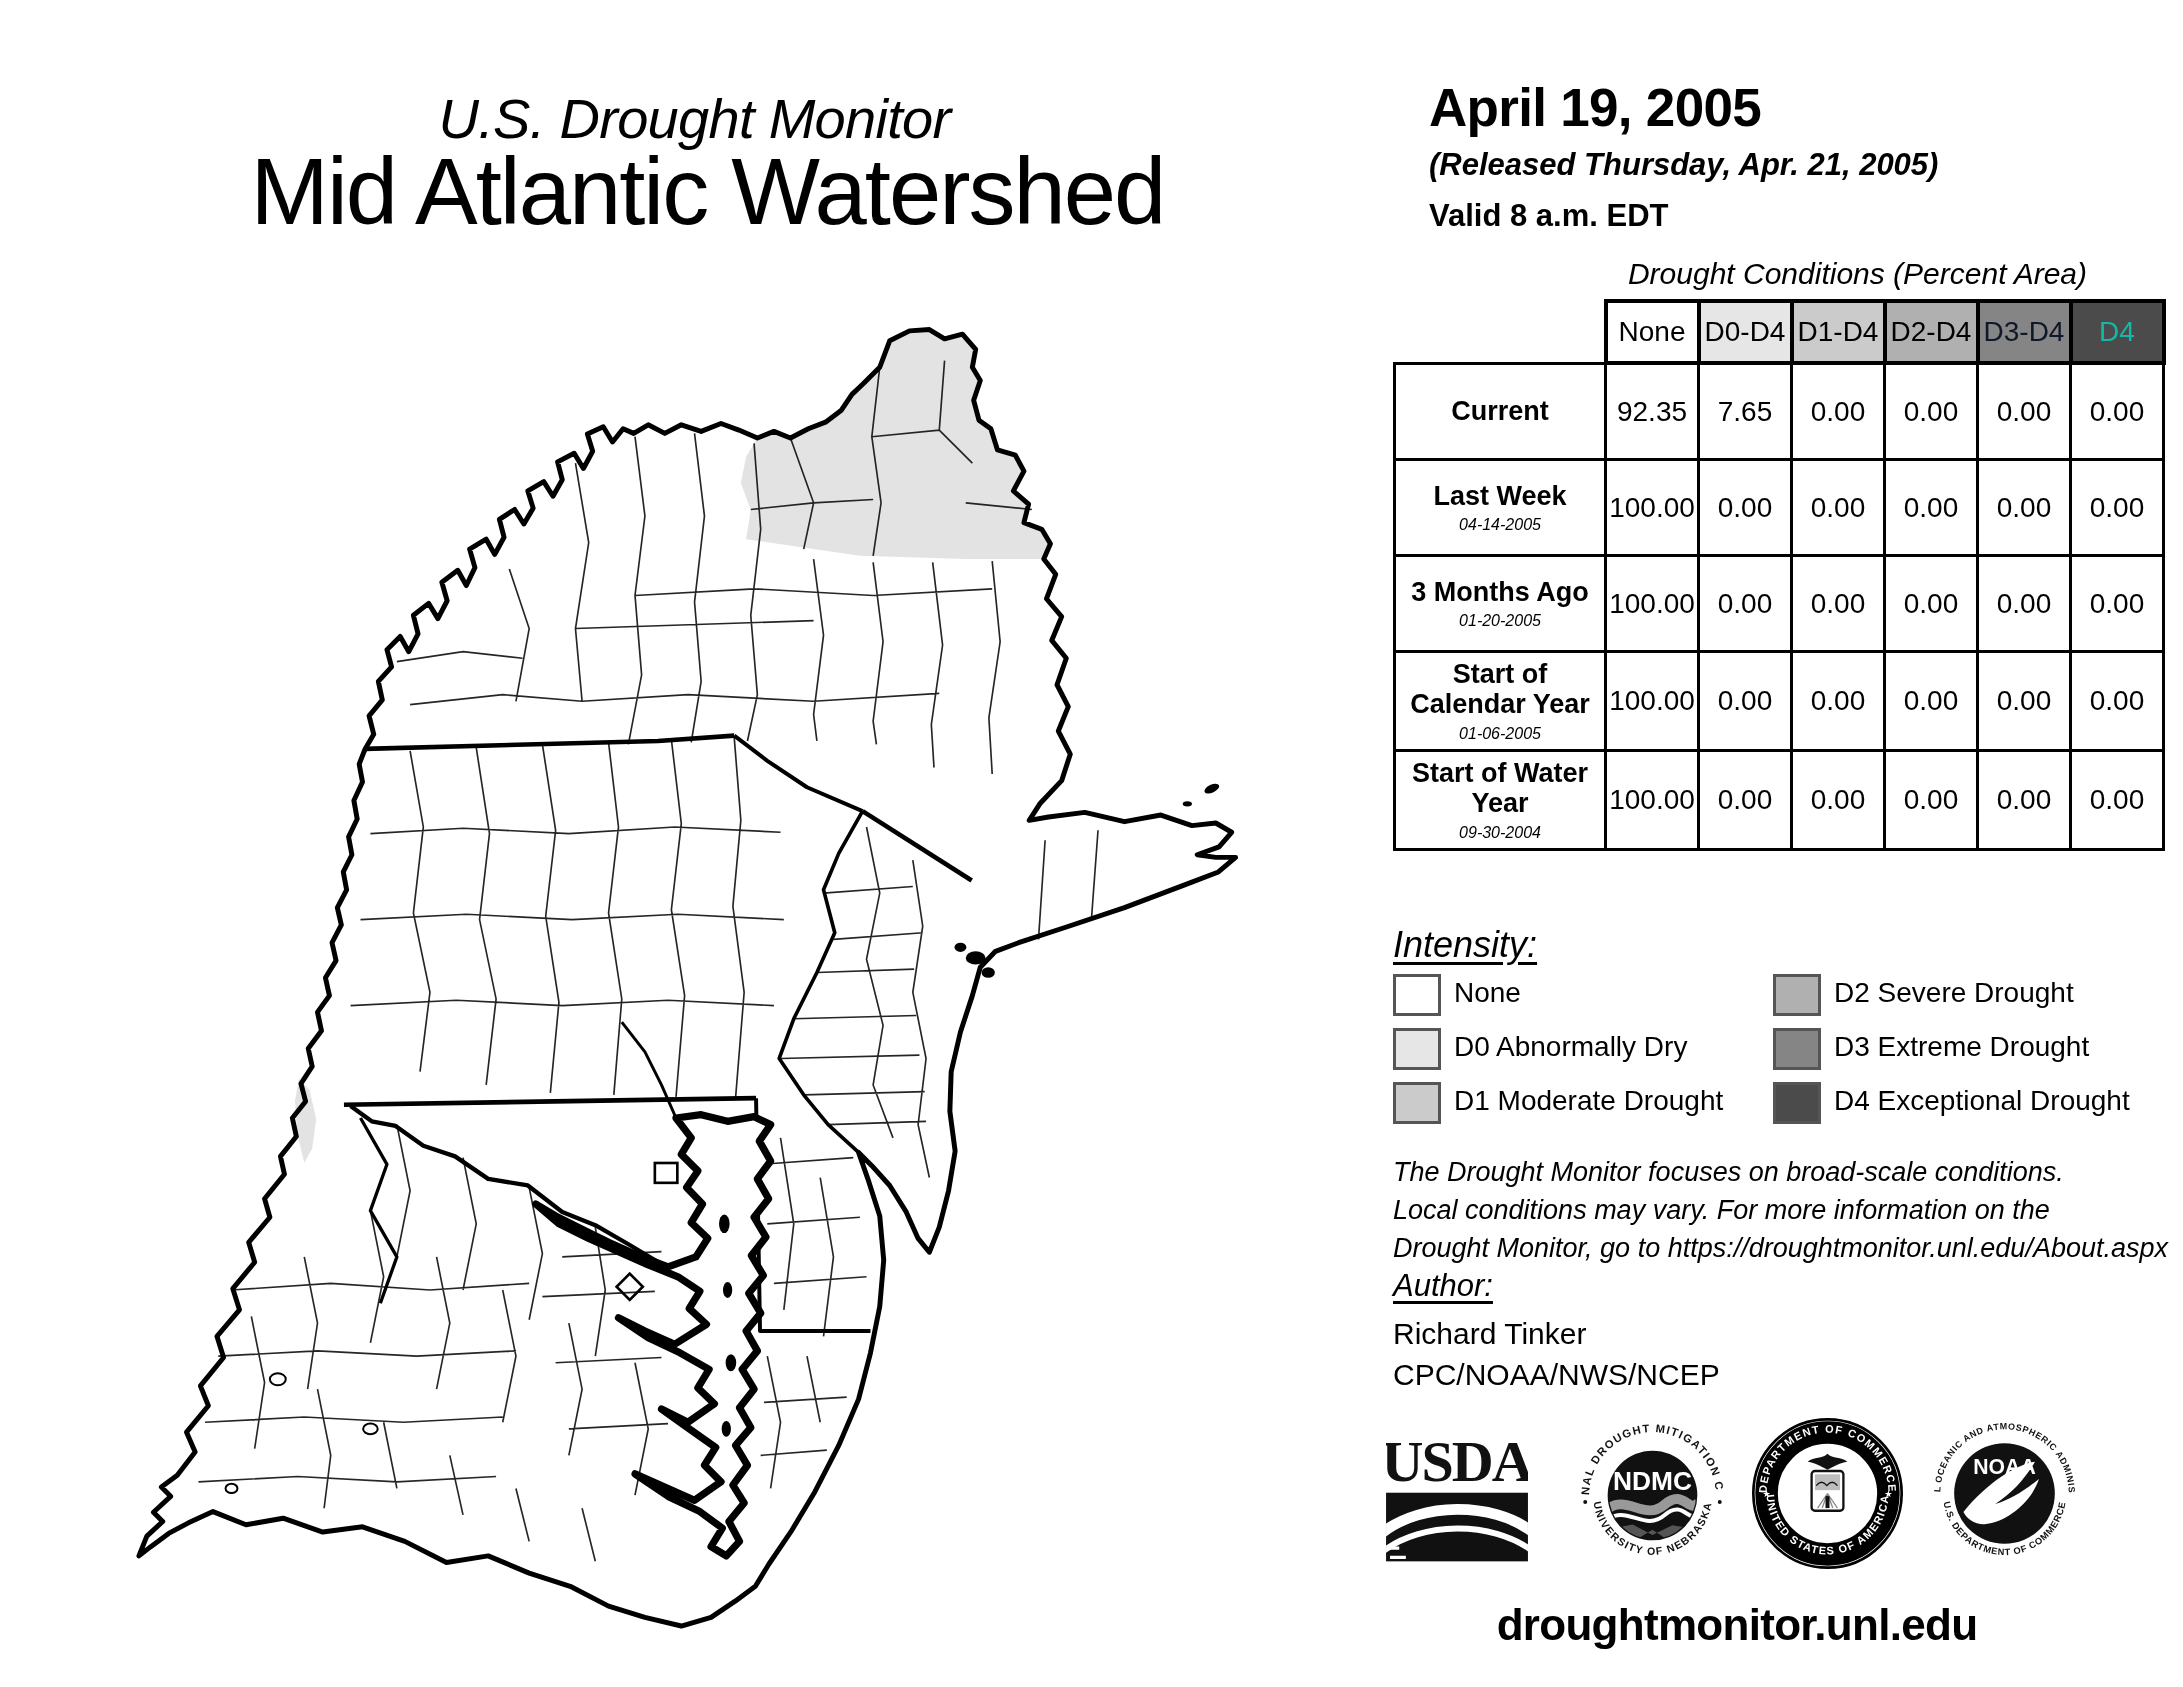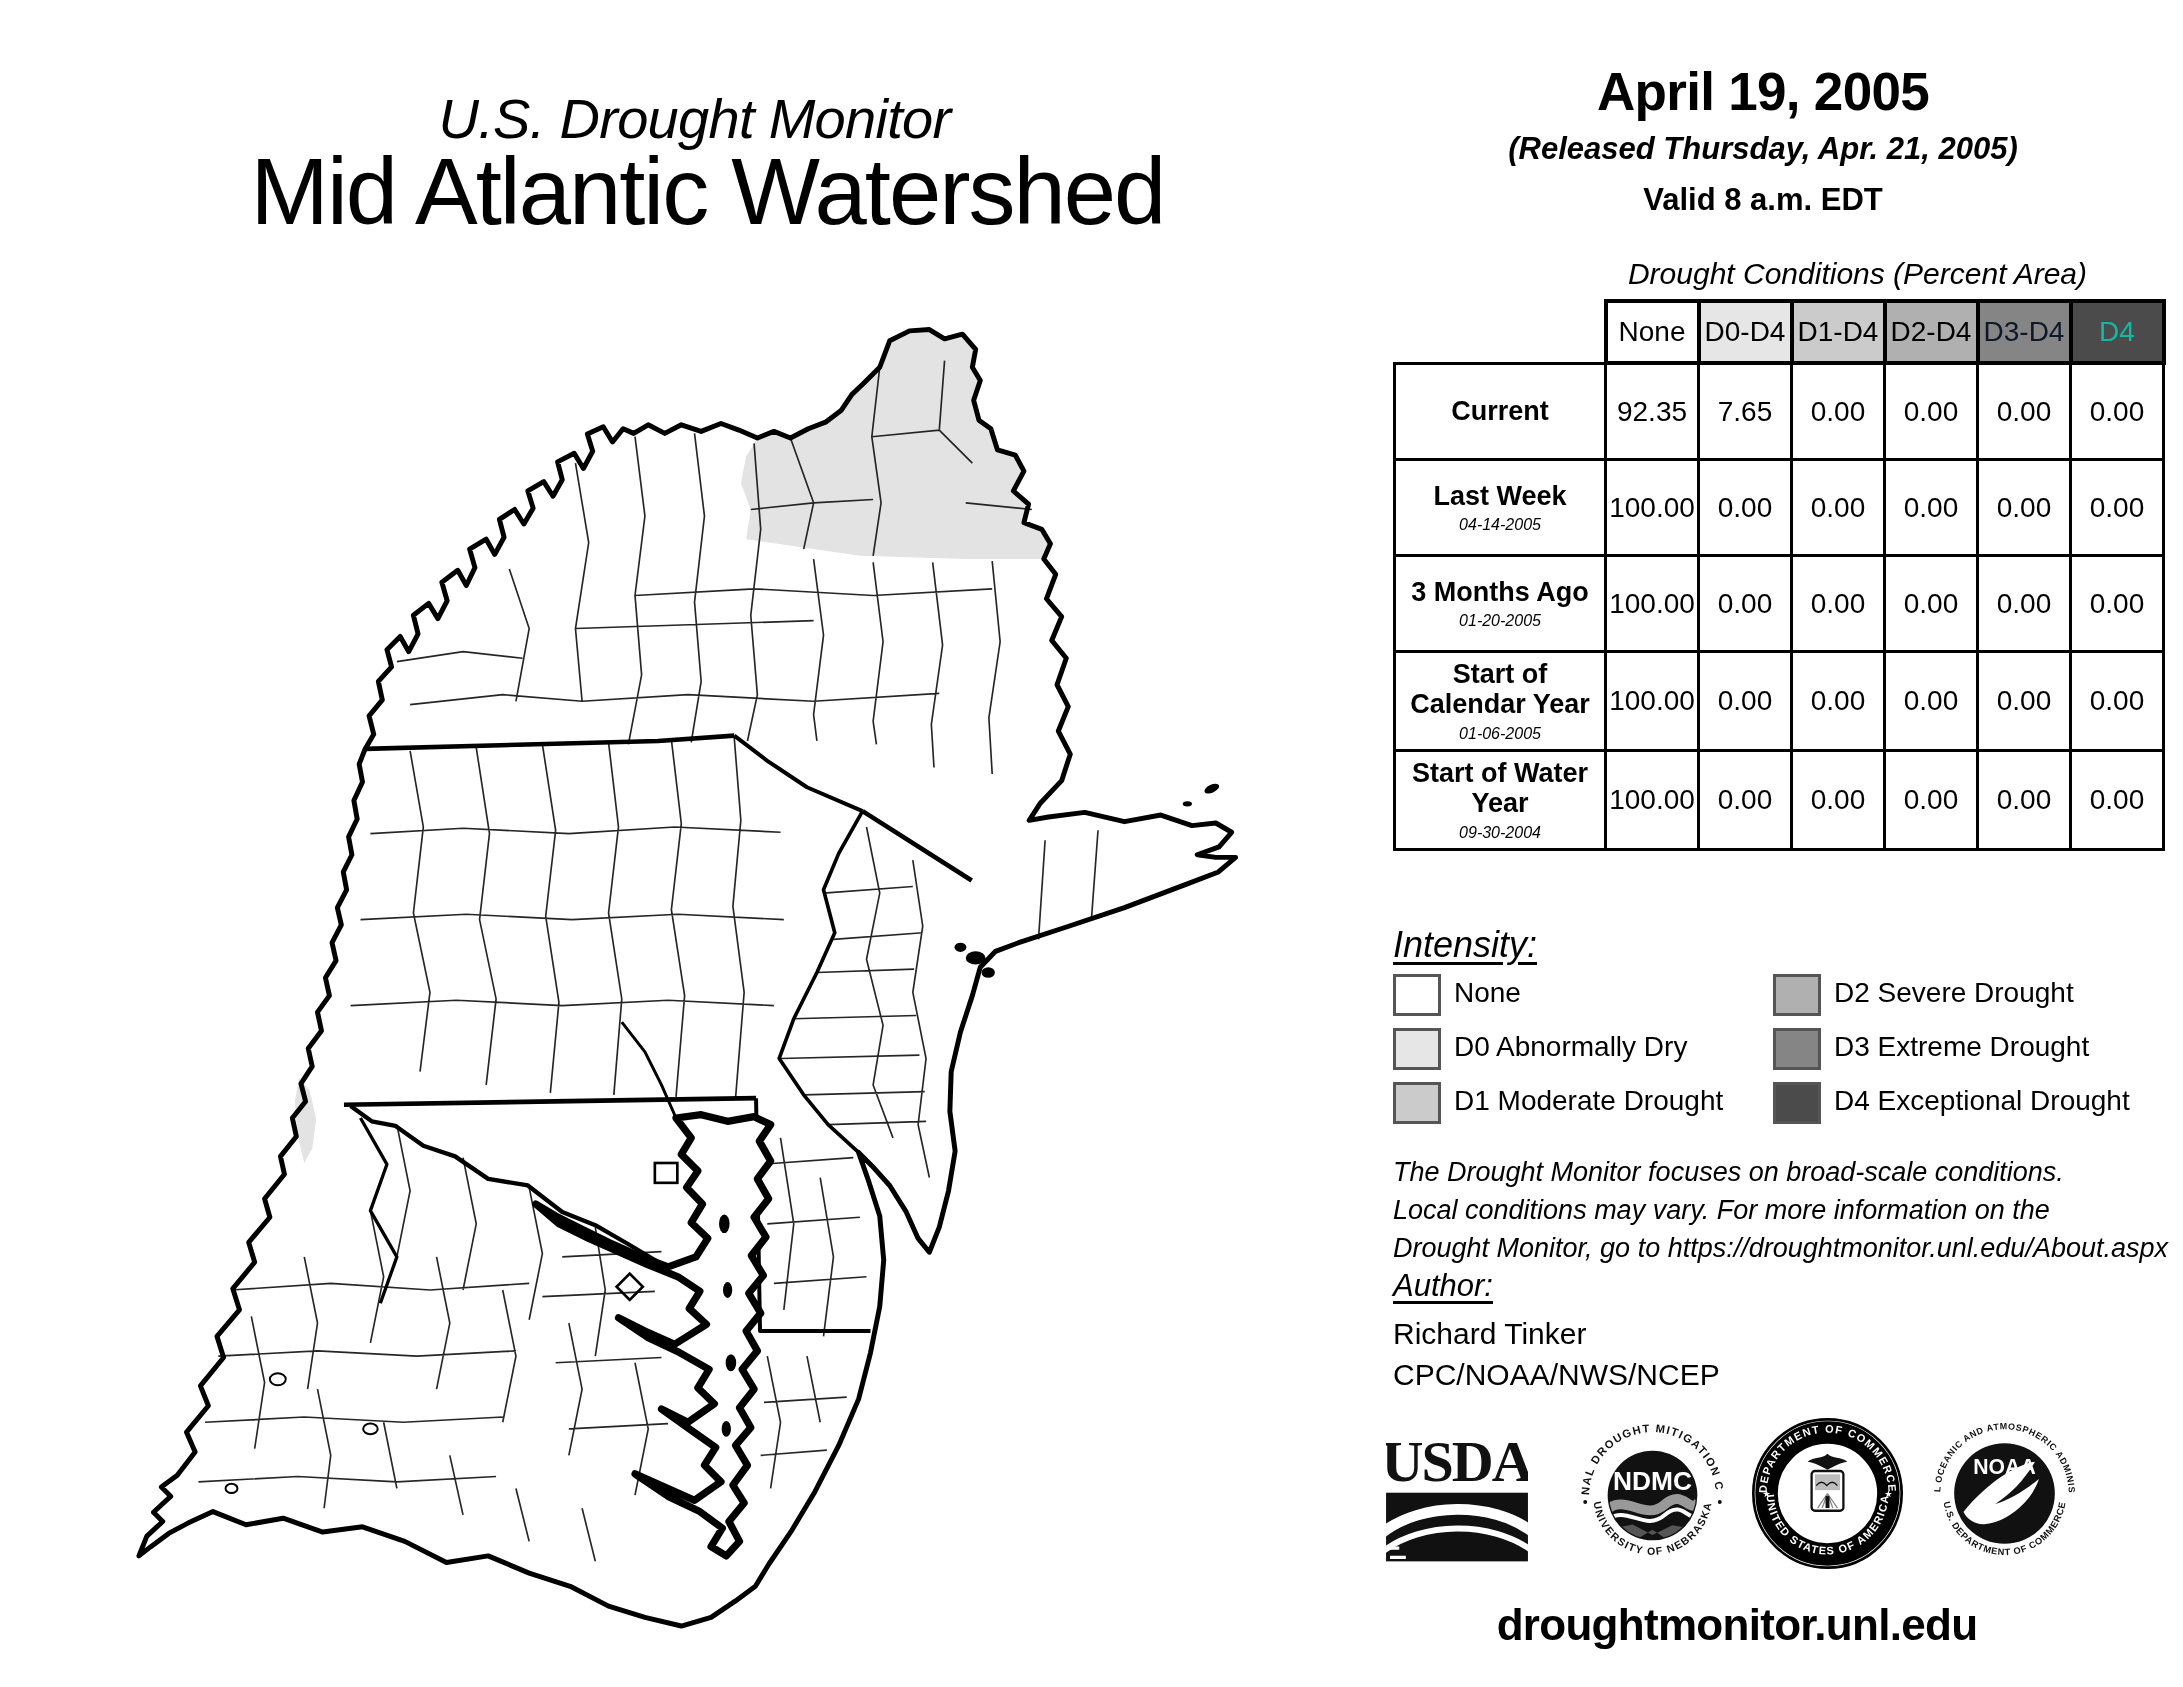--- a/index.html
+++ b/index.html
@@ -13,21 +13,21 @@
   }
   .abs{position:absolute;}
 
   
   #title1{left:99px;top:58px;width:1191px;text-align:center;
     font-size:56px;font-weight:normal;font-style:italic;letter-spacing:-0.7px;margin-top:28px;}
   #title2{left:99px;top:138px;width:1217px;text-align:center;
     font-size:94px;font-weight:normal;letter-spacing:-2px;}
 
   
-  #dateblock{left:1429px;top:0;width:668px;text-align:center;}
+  #dateblock{left:1429px;top:16px;width:668px;}
   #date-main{margin-top:61px;font-size:53px;font-weight:bold;letter-spacing:-0.7px;}
   #date-released{margin-top:9.3px;font-size:31px;font-weight:bold;font-style:italic;}
   #date-valid{margin-top:14.6px;font-size:31px;font-weight:bold;}
 
   
   #tbl-caption{left:1588px;top:257px;width:539px;text-align:center;
     font-size:30px;font-style:italic;}
   #cond-table{left:1393px;top:299px;}
   #cond-table table{border-collapse:collapse;}
   #cond-table td{border:3.3px solid #000;text-align:center;vertical-align:middle;

